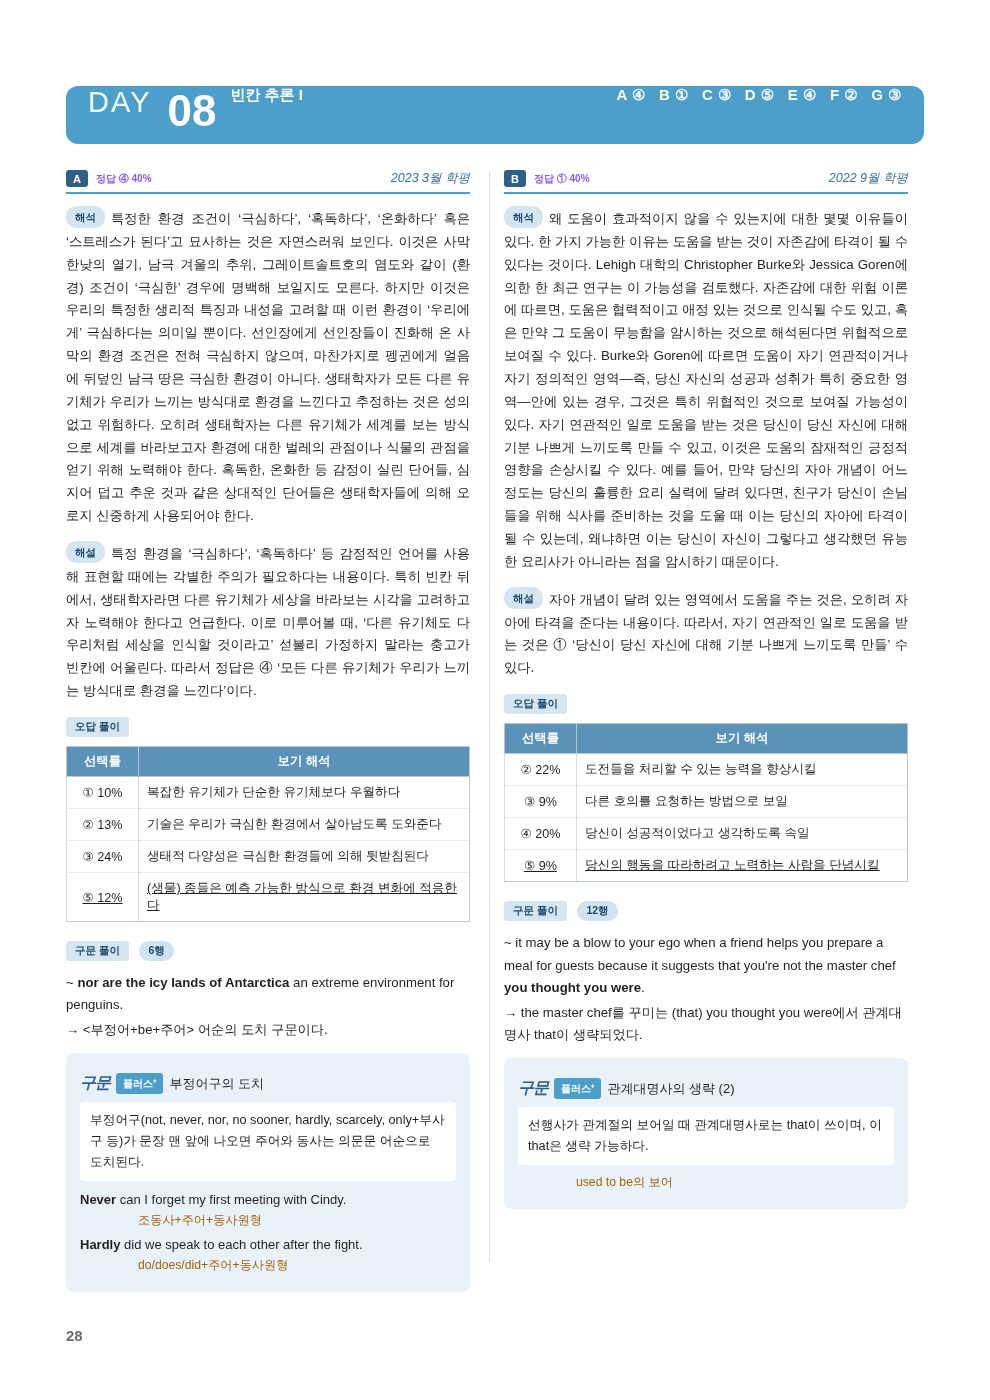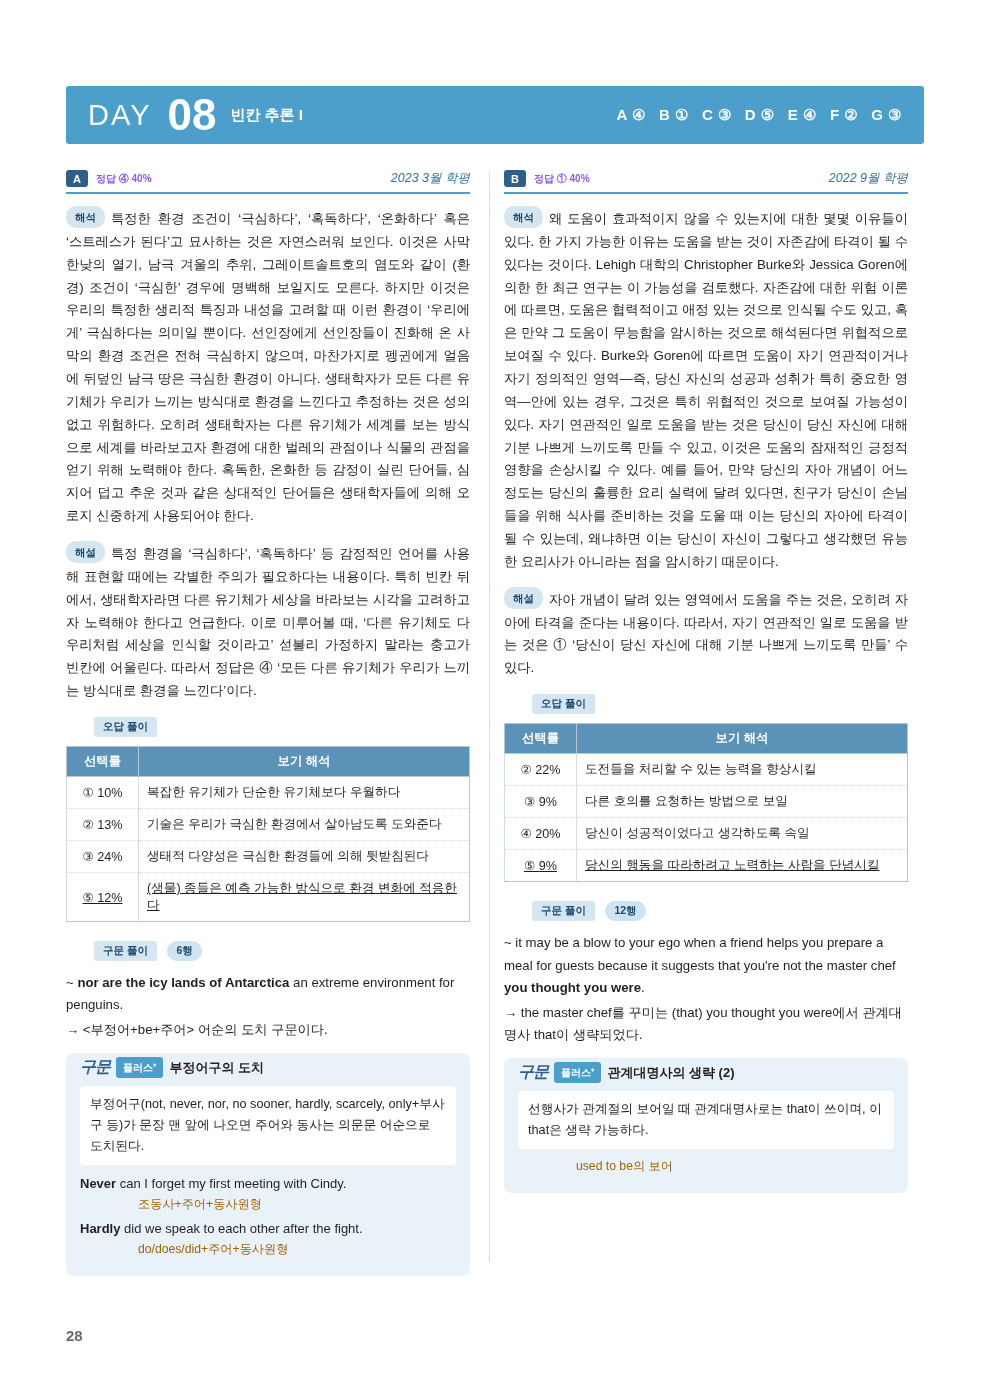--- a/index.html
+++ b/index.html
@@ -19,23 +19,22 @@
     padding: 0;
   }
   
   .header {
     position: absolute;
     left: 66px;
     top: 86px;
     width: 858px;
     height: 58px;
     background: #4d9fcb;
-    border-radius: 3px;
+    border-radius: 12px;
     display: flex;
-    align-items: center;
     padding: 0 22px;
   }
   .day-word {
     color: #ffffff;
     font-size: 29px;
     letter-spacing: 2px;
     font-weight: 300;
     opacity: 0.95;
   }
   .day-num {
@@ -133,21 +132,20 @@
   }
   .label-pill {
     display: inline-block;
     background: #2e5f86;
     color: #fff;
     font-size: 10.5px;
     font-weight: bold;
     border-radius: 3px;
     padding: 3px 9px;
     margin-bottom: 7px;
-    margin-left: 28px;
   }
   .label-pill.light {
     background: #d6e6f1;
     color: #1b4a6e;
   }
   .count-pill {
     display: inline-block;
     background: #cfe3f0;
     color: #1b4a6e;
     font-size: 10.5px;
@@ -198,21 +196,21 @@
   .arrow-line {
     font-size: 13.2px;
     line-height: 1.7;
     margin-bottom: 12px;
   }
 
   
   .plus-box {
     background: #eaf2f9;
     border-radius: 8px;
-    padding: 4px 14px 14px 14px;
+    padding: 20px 14px 14px 14px;
     margin-top: 6px;
   }
   .plus-head {
     display: flex;
     align-items: center;
     margin-bottom: 8px;
     gap: 6px;
   }
   .plus-kor {
     font-size: 16px;
@@ -224,21 +222,21 @@
   .plus-tag {
     background: #4d9fcb;
     color: #fff;
     font-size: 10px;
     font-weight: bold;
     border-radius: 3px;
     padding: 3px 7px;
   }
   .plus-title {
     font-size: 13px;
-    font-weight: bold;
+    font-weight: normal;
     color: #231f20;
   }
   .plus-body {
     background: #ffffff;
     border-radius: 4px;
     padding: 8px 10px;
     font-size: 12.7px;
     line-height: 1.65;
     margin-bottom: 9px;
   }

